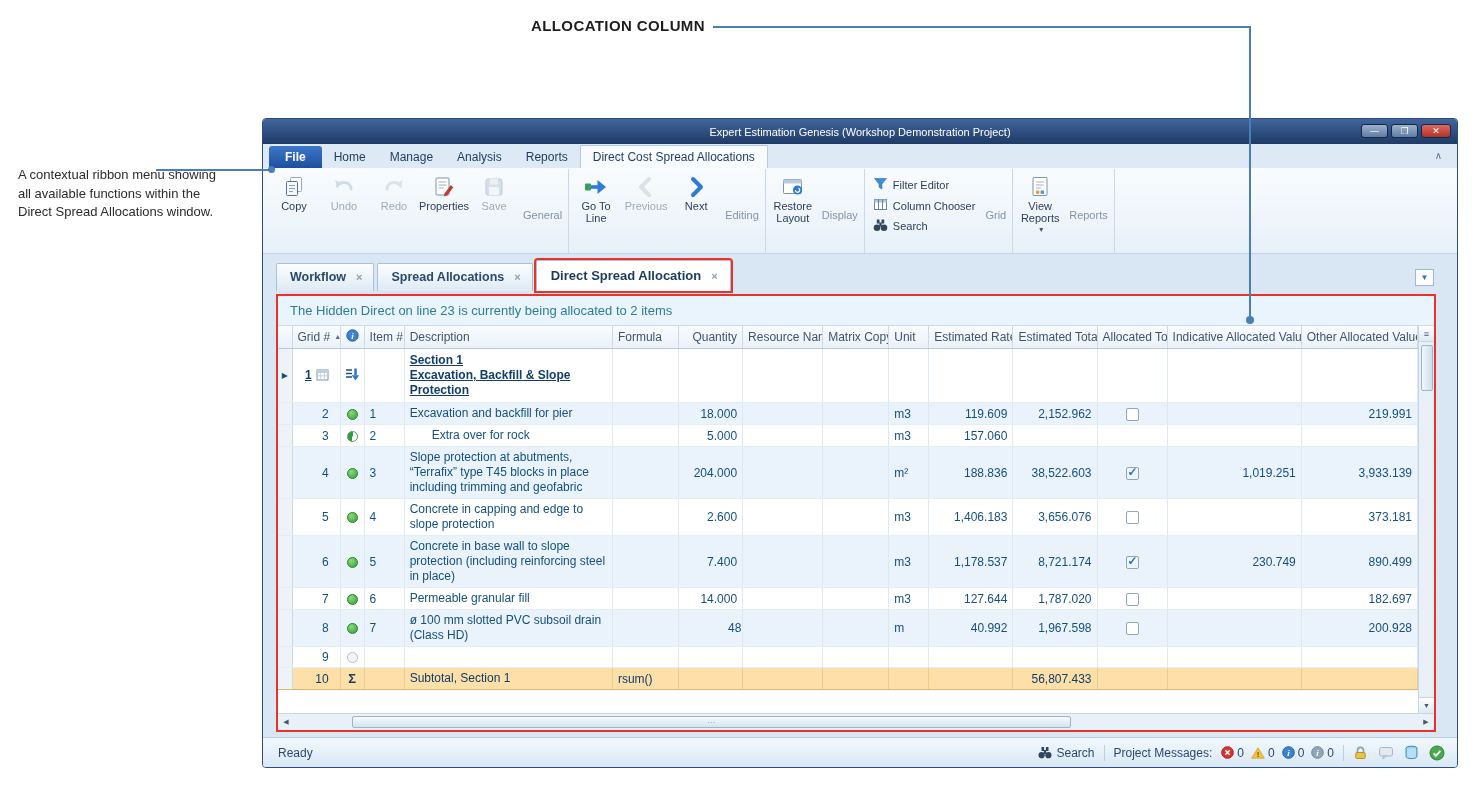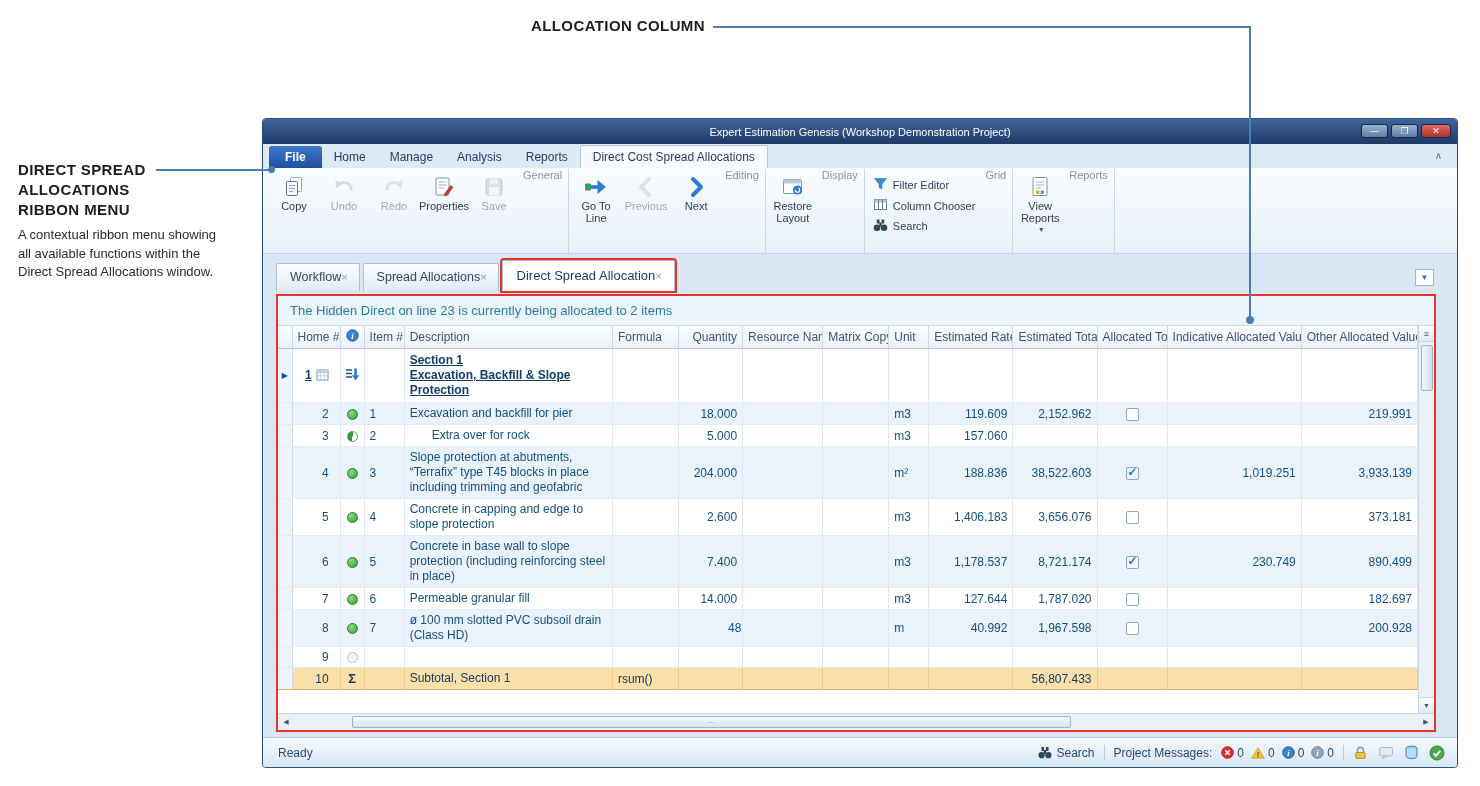--- a/index.html
+++ b/index.html
@@ -31,33 +31,33 @@
   .rtab { padding:4px 12px 4px; font-size:12px; color:#1e3a5f; cursor:default; }
   .rtab.file { background:linear-gradient(#3e77c9,#1d4f9e); color:#fff; font-weight:bold; border-radius:3px 3px 0 0; padding:4px 16px; }
   .rtab.active { background:#f8fbfe; border:1px solid #b6c9dd; border-bottom:none; border-radius:2px 2px 0 0; }
   .ribbon-collapse { position:absolute; right:10px; top:4px; font-size:10px; color:#5a7391; padding:2px 5px; }
 
   
   .rbody { height:86px; flex:0 0 86px; background:linear-gradient(#f9fcfe,#e7f0f8); border-bottom:1px solid #c2d4e6; display:flex; padding:1px 4px 0; }
   .rgroup { display:flex; border-right:1px solid #c9d9ea; padding:0 2px; }
   .rgroup-btns { flex:1; display:flex; align-items:flex-start; }
   .rgroup-btns.vertical { flex-direction:column; justify-content:flex-start; gap:4px; padding:7px 6px 0; }
-  .rgroup-label { text-align:center; font-size:11px; color:#8294a9; padding:0 4px 3px; }
+  .rgroup-label { text-align:center; font-size:11px; color:#8294a9; padding:0 4px 3px;margin-top:40px; }
   .rbtn-lg { width:50px; display:flex; flex-direction:column; align-items:center; padding:5px 1px 1px;
              font-size:11px; line-height:12px; color:#2b3e57; text-align:center; border-radius:3px; }
   .rbtn-lg .ric { height:26px; display:flex; align-items:center; }
   .rbtn-sm { display:flex; align-items:center; gap:5px; font-size:11px; color:#2b3e57; white-space:nowrap; }
   .disabled { opacity:.42; }
   .caret { font-size:8px; color:#3f5875; margin-left:2px; }
 
   
   .dtabs { height:40px; flex:0 0 40px; display:flex; align-items:flex-end; padding:0 21px 3px 13px; position:relative; }
-  .dtab { display:flex; align-items:center; gap:0; padding:6px 11px 7px 13px; margin-right:3px;
+  .dtab { display:flex; align-items:center; gap:10px; padding:6px 11px 7px 13px; margin-right:3px;
           font-size:12.5px; color:#2b4a6b; background:linear-gradient(#fbfdff,#dfeaf4);
-          border:1px solid #a9c0d6; border-bottom:none; border-radius:2px 2px 0 0; }
+          border:1px solid #a9c0d6; border-bottom:none; border-radius:2px 2px 0 0;font-weight:bold; }
   .dtab.active { background:#ffffff; font-size:13px; color:#1c3a5e; padding:7px 12px 8px 14px; }
   .dtab.highlight { outline:2px solid #e8322a; }
   .dtab-x { color:#8aa0b5; font-size:11px; }
   .dtab-dropdown { position:absolute; right:23px; bottom:8px; width:19px; height:17px; background:#fff;
                    border:1px solid #9fb6cc; display:flex; align-items:center; justify-content:center; }
   .dtab-dropdown span { font-size:8px; color:#2e6fc0; }
 
   
   .content { flex:1; margin:0 21px 5px 13px; border:2px solid #e8322a; background:#fff;
              display:flex; flex-direction:column; min-height:0; }
@@ -129,21 +129,20 @@
 <div class="canvas">
 
   <div class="ann" style="left:531px; top:16px; width:340px;">
     <div class="ann-title">ALLOCATION COLUMN</div>
   </div>
   <div class="conn" style="left:713px; top:26px; width:538px; height:2px;"></div>
   <div class="conn" style="left:1249px; top:26px; width:2px; height:292px;"></div>
   <div class="conn-dot" style="left:1246px; top:316px;"></div>
 
   <div class="ann" style="left:18px; top:160px; width:232px;">
-    <div class="ann-title" style="width:170px;">DIRECT SPREAD ALLOCATIONS RIBBON MENU</div>
     <div class="ann-body" style="width:210px;">A contextual ribbon menu showing all available functions within the Direct Spread Allocations window.</div>
   </div>
   <div class="conn" style="left:156px; top:169px; width:116px; height:2px;"></div>
   <div class="conn-dot" style="left:268px; top:166px; width:7px; height:7px;"></div>
 
   <div class="window">
 
     <div class="titlebar">
       <span>Expert Estimation Genesis (Workshop Demonstration Project)</span>
       <div class="win-buttons">
@@ -355,21 +354,21 @@
               <col style="width:40px">
               <col style="width:84px">
               <col style="width:84px">
             <col style="width:70px">
               <col style="width:134px">
               <col style="width:116px">
           </colgroup>
           <thead>
               <tr>
                 <th class="h-indicator"><span></span></th>
-                <th class="h-line"><span>Home #</span><span class="sort-arrow">▲</span></th>
+                <th class="h-line"><span>Grid #</span><span class="sort-arrow">▲</span></th>
                 <th class="h-info"><svg width="13" height="13" viewBox="0 0 13 13">
                     <circle cx="6.5" cy="6.5" r="5.7" fill="#3b82d0" stroke="#2a5f9e"></circle>
                     <text x="6.5" y="9.7" font-size="9" fill="#fff" text-anchor="middle" font-style="italic" font-weight="bold" font-family="serif">i</text>
                   </svg></th>
                 <th class="h-item"><span>Item #</span></th>
                 <th class="h-desc"><span>Description</span></th>
                 <th class="h-formula"><span>Formula</span></th>
                 <th class="h-qty right"><span>Quantity</span></th>
                 <th class="h-resource"><span>Resource Name</span></th>
                 <th class="h-matrix"><span>Matrix Copy</span></th>

